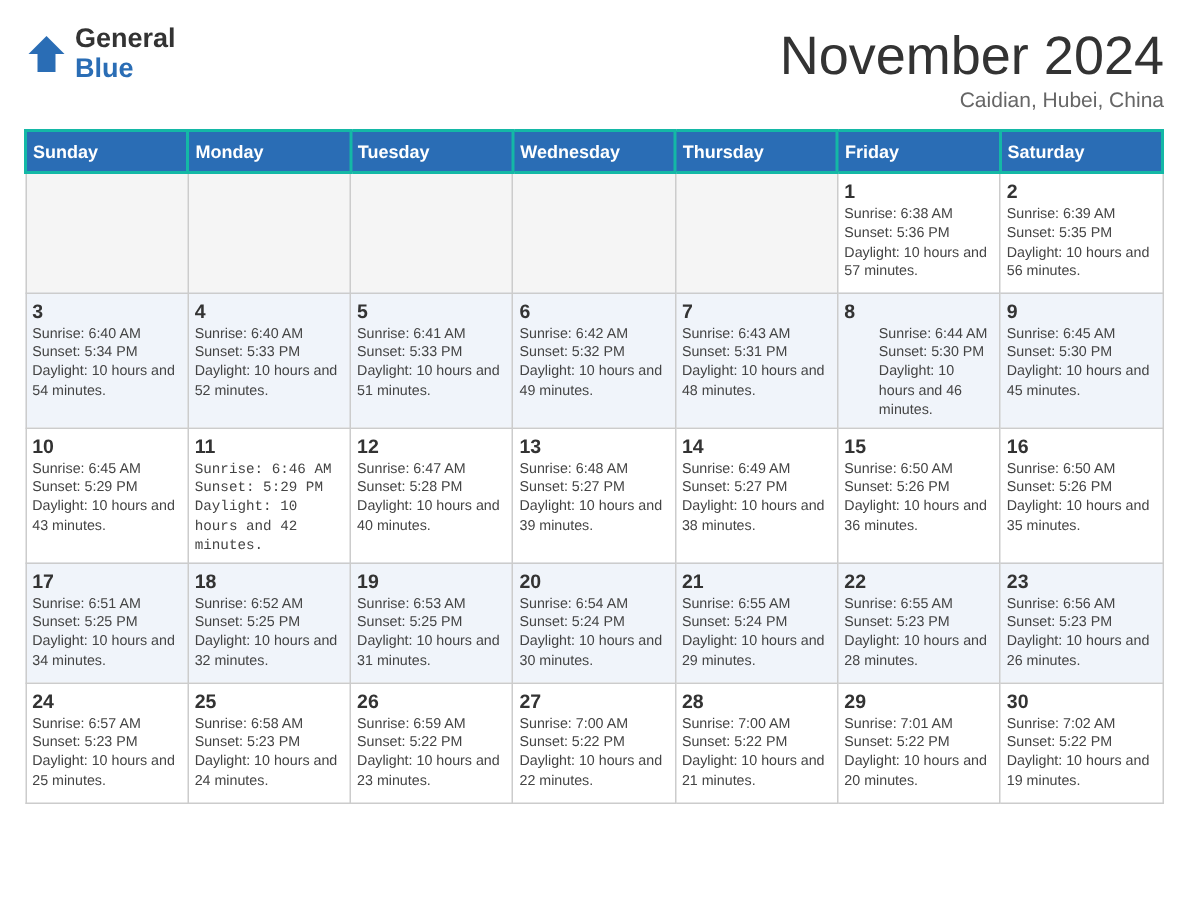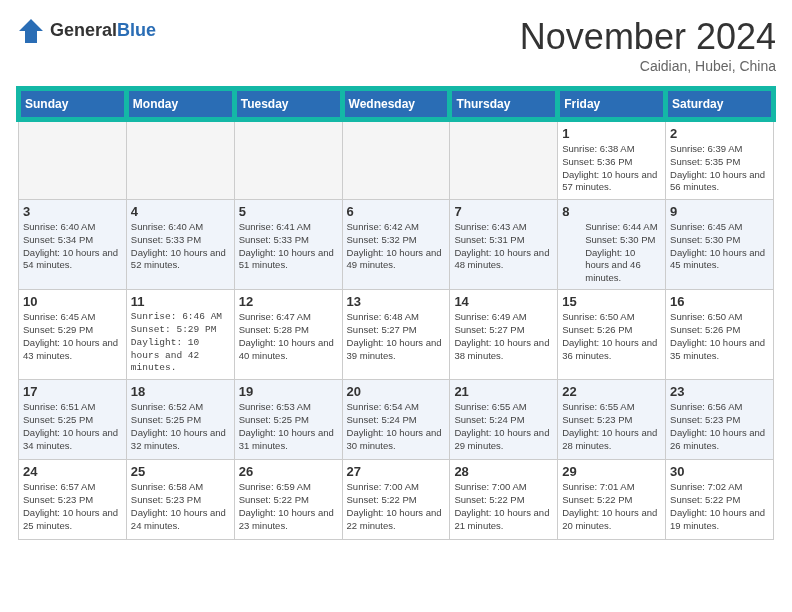--- a/index.html
+++ b/index.html
@@ -16,21 +16,21 @@
       align-items: flex-start;
       margin-bottom: 12px;
     }
     .logo {
       display: flex;
       align-items: center;
       gap: 0;
     }
     .logo-text {
       display: flex;
-      flex-direction: row;
+      flex-direction: column;
       line-height: 1.1;
       justify-content: center;
     }
     .logo-general {
       font-size: 18px;
       font-weight: bold;
       color: #333;
     }
     .logo-blue {
       font-size: 18px;
@@ -58,21 +58,21 @@
       width: 100%;
       border-collapse: collapse;
     }
     .calendar th {
       background: #2a6db5;
       color: #fff;
       padding: 6px 4px;
       font-size: 12px;
       font-weight: bold;
       text-align: left;
-      border: 5px solid #14b8a6;
+      border: 2px solid #14b8a6;
     }
     .calendar td {
       vertical-align: top;
       border: 1px solid #ccc;
       padding: 4px;
       font-size: 10px;
       color: #333;
       background: #fff;
       width: calc(100% / 7);
       height: 80px;

